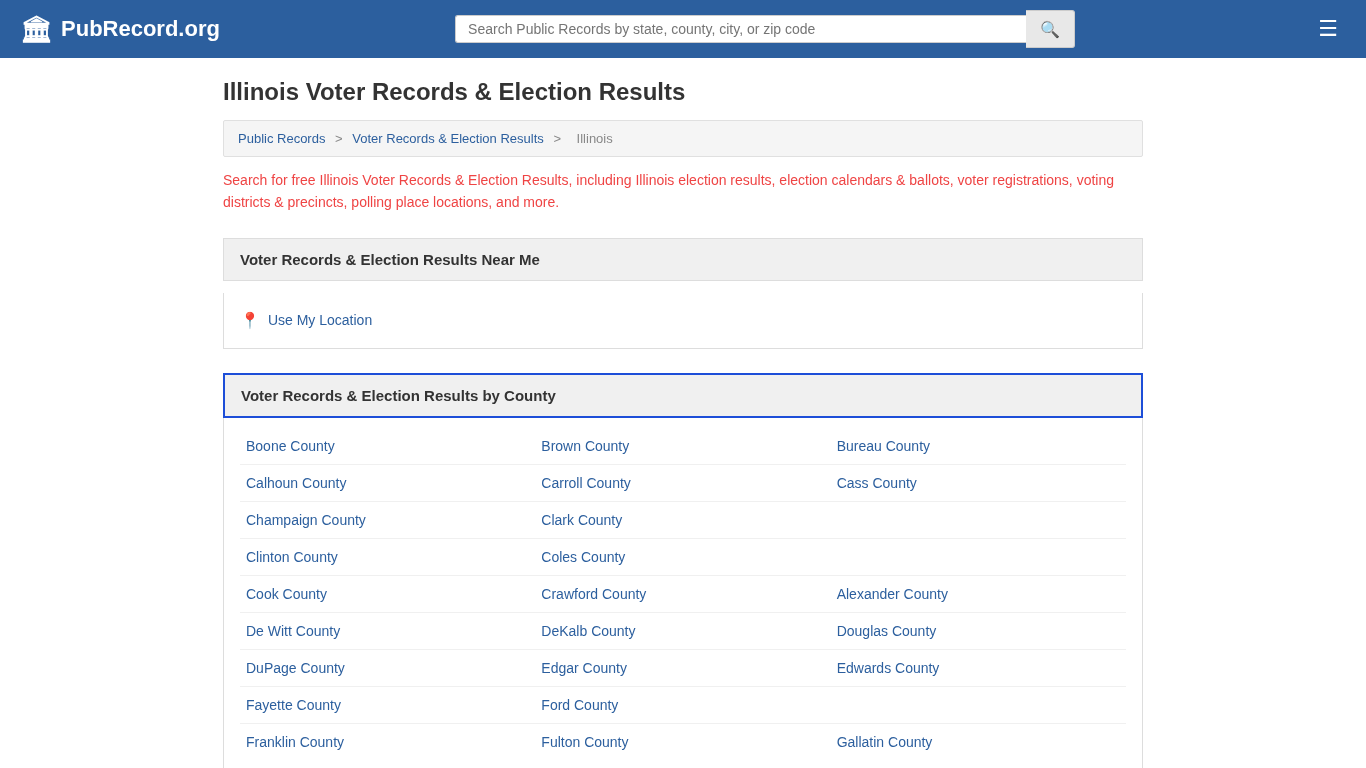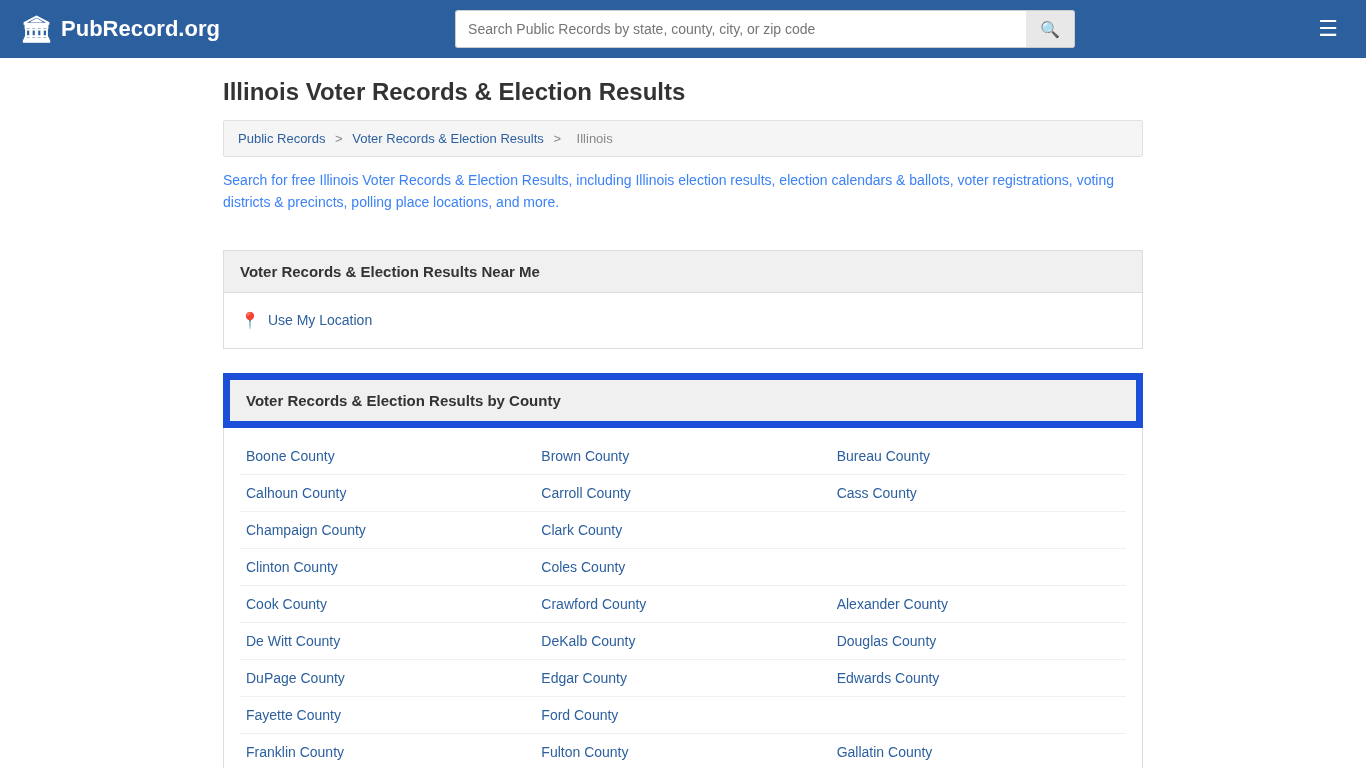--- a/index.html
+++ b/index.html
@@ -34,21 +34,21 @@
       margin: 0 20px;
     }
     .search-input {
       flex: 1;
       padding: 8px 12px;
       font-size: 14px;
       border: 1px solid #ccc;
       border-right: none;
       border-radius: 3px 0 0 3px;
       outline: none;
-      height: 38px;
+      height: 28px;
     }
     .search-btn {
       background: #e8e8e8;
       border: 1px solid #ccc;
       border-left: none;
       padding: 8px 14px;
       cursor: pointer;
       border-radius: 0 3px 3px 0;
       height: 38px;
       font-size: 16px;
@@ -87,33 +87,33 @@
       border-radius: 2px;
     }
     .breadcrumb a {
       color: #2c5f9e;
       text-decoration: none;
     }
     .breadcrumb span { color: #888; margin: 0 6px; }
 
     .description {
       font-size: 14px;
-      color: #3b82f6;
+      color: #ef4444;
       line-height: 1.6;
-      margin-bottom: 36px;
+      margin-bottom: 24px;
     }
 
     .section-header {
       background: #f0f0f0;
       border: 1px solid #ddd;
       padding: 12px 16px;
       font-size: 15px;
       font-weight: bold;
       color: #333;
-      margin-bottom: 0;
+      margin-bottom: 12px;
     }
 
     .section-content {
       border: 1px solid #ddd;
       border-top: none;
       padding: 14px 16px;
       margin-bottom: 24px;
     }
 
     .location-btn {
@@ -145,21 +145,21 @@
       padding: 10px 6px;
     }
     .county-link {
       color: #2c5f9e;
       text-decoration: none;
       font-size: 14px;
     }
 
     .by-county-header {
       background: #f0f0f0;
-      border: 7px solid #1d4ed8;
+      border: 2px solid #1d4ed8;
       padding: 12px 16px;
       font-size: 15px;
       font-weight: bold;
       color: #333;
     }
   </style>
 </head>
 <body>
 
 <header class="header">

